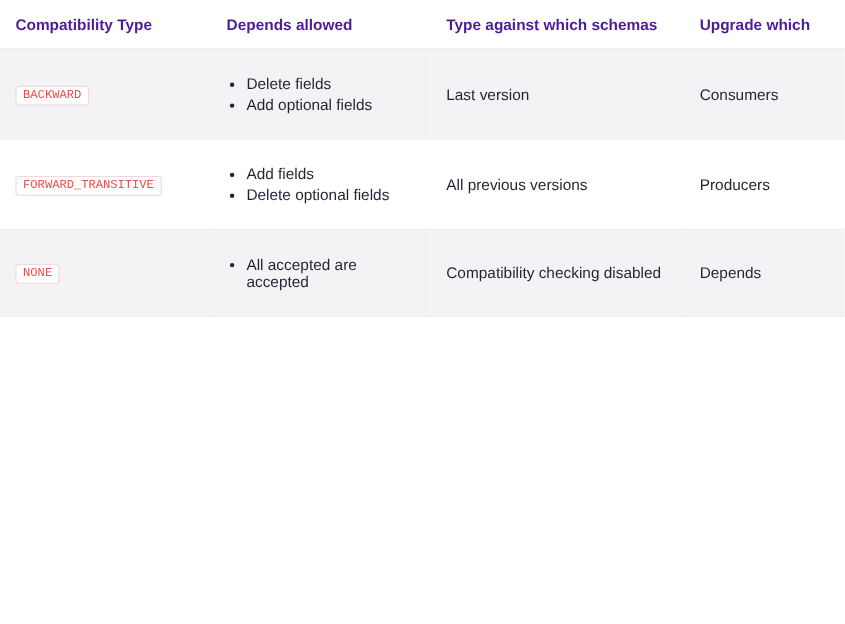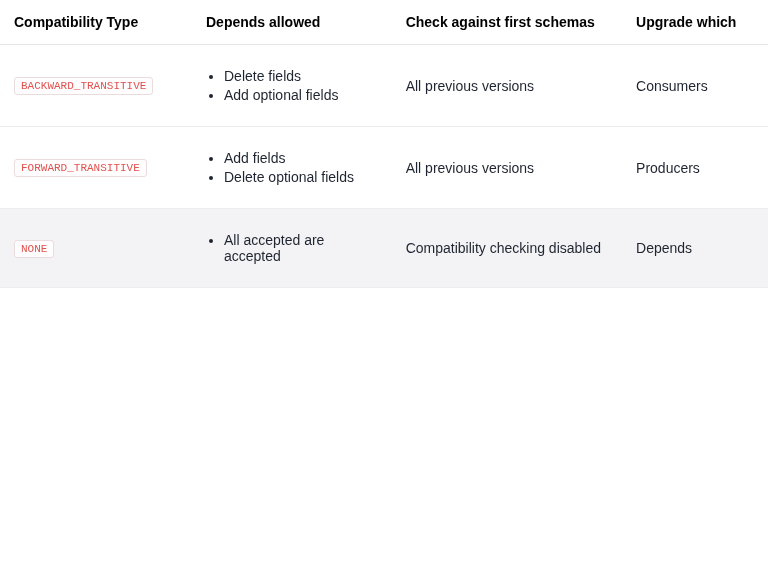--- a/index.html
+++ b/index.html
@@ -23,21 +23,21 @@
     col.c1 { width: 26%; }
     col.c2 { width: 30%; }
     col.c3 { width: 19%; }
     thead th {
       text-align: left;
       font-weight: 700;
       font-size: 14px;
       padding: 14px 14px;
       border-bottom: 1px solid #e6e6ea;
       background: #fff;
-      color: #000000;
+      color: #4c1d95;
     }
     tbody td {
       padding: 20px 14px;
       vertical-align: middle;
       border-bottom: 1px solid #ededf0;
       font-size: 14px;
       color: #1f2530;
     }
     tbody tr.stripe-even td { background: #f3f3f5; }
     tbody tr.stripe-odd td  { background: #ffffff; }
@@ -68,34 +68,34 @@
   <colgroup>
     <col class="c0">
       <col class="c1">
       <col class="c2">
       <col class="c3">
   </colgroup>
   <thead>
     <tr>
       <th>Compatibility Type</th>
       <th>Depends allowed</th>
-      <th>Check against first schemas</th>
+      <th>Type against which schemas</th>
       <th>Upgrade which</th>
     </tr>
   </thead>
   <tbody id="tbody">
-      <tr class="stripe-odd">
-        <td><span class="code-badge">BACKWARD_TRANSITIVE</span></td>
+  <tr class="stripe-even">
+        <td><span class="code-badge">BACKWARD</span></td>
         <td>
           <ul class="changes">
             <li>Delete fields</li>
             <li>Add optional fields</li>
           </ul>
         </td>
-        <td>All previous versions</td>
+        <td>Last version</td>
         <td>Consumers</td>
       </tr>
       <tr class="stripe-odd">
         <td><span class="code-badge">FORWARD_TRANSITIVE</span></td>
         <td>
           <ul class="changes">
             <li>Add fields</li>
             <li>Delete optional fields</li>
           </ul>
         </td>

